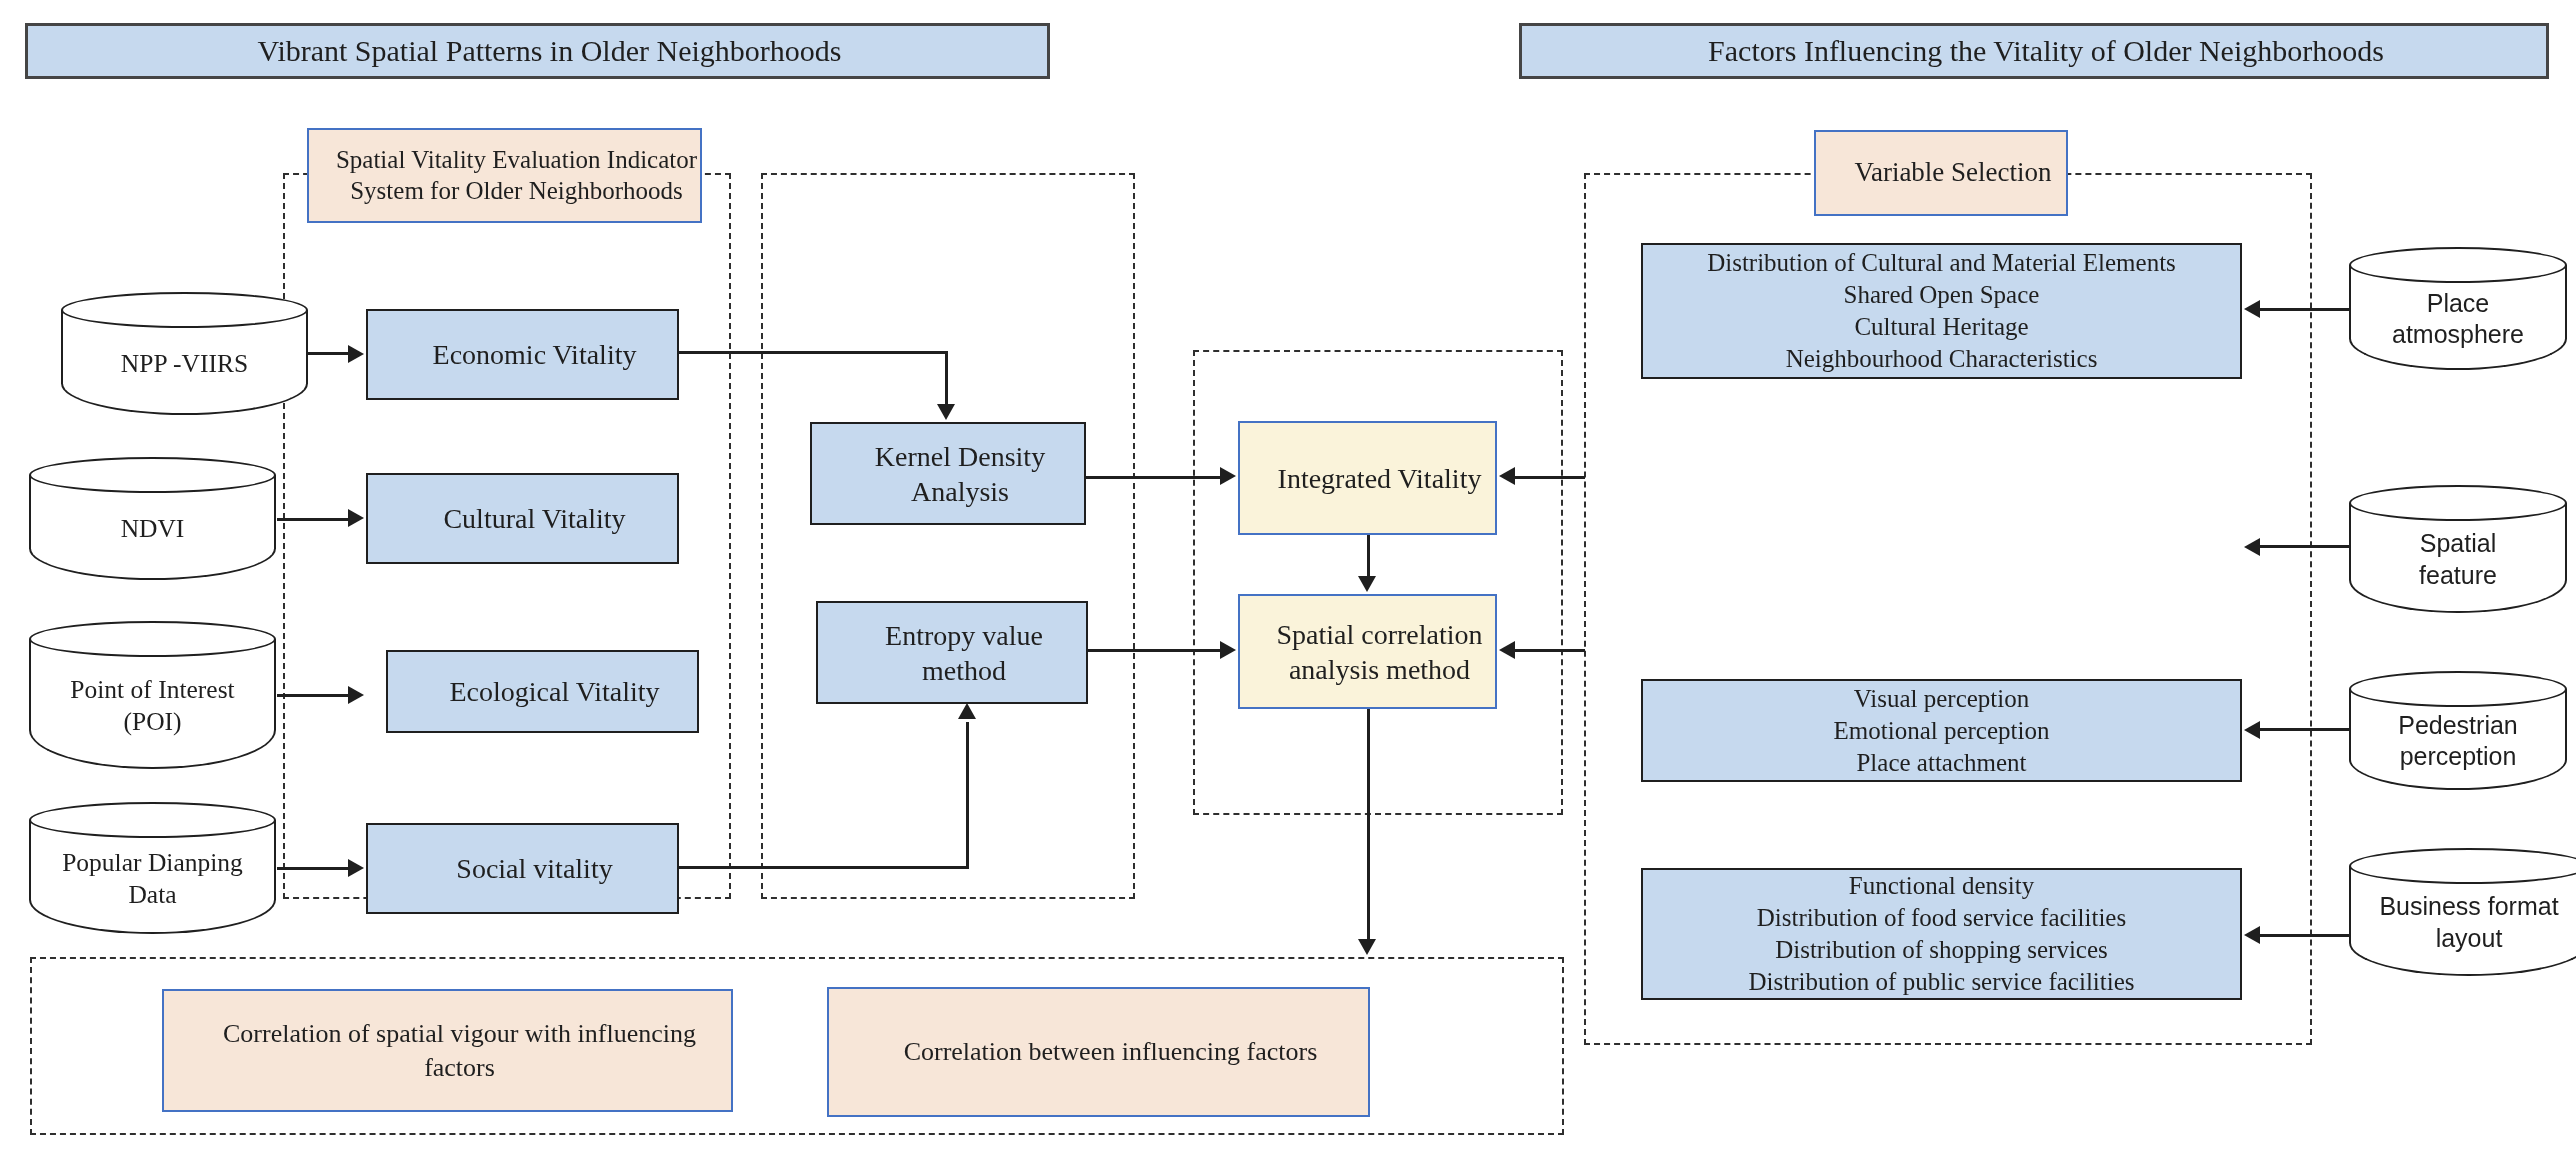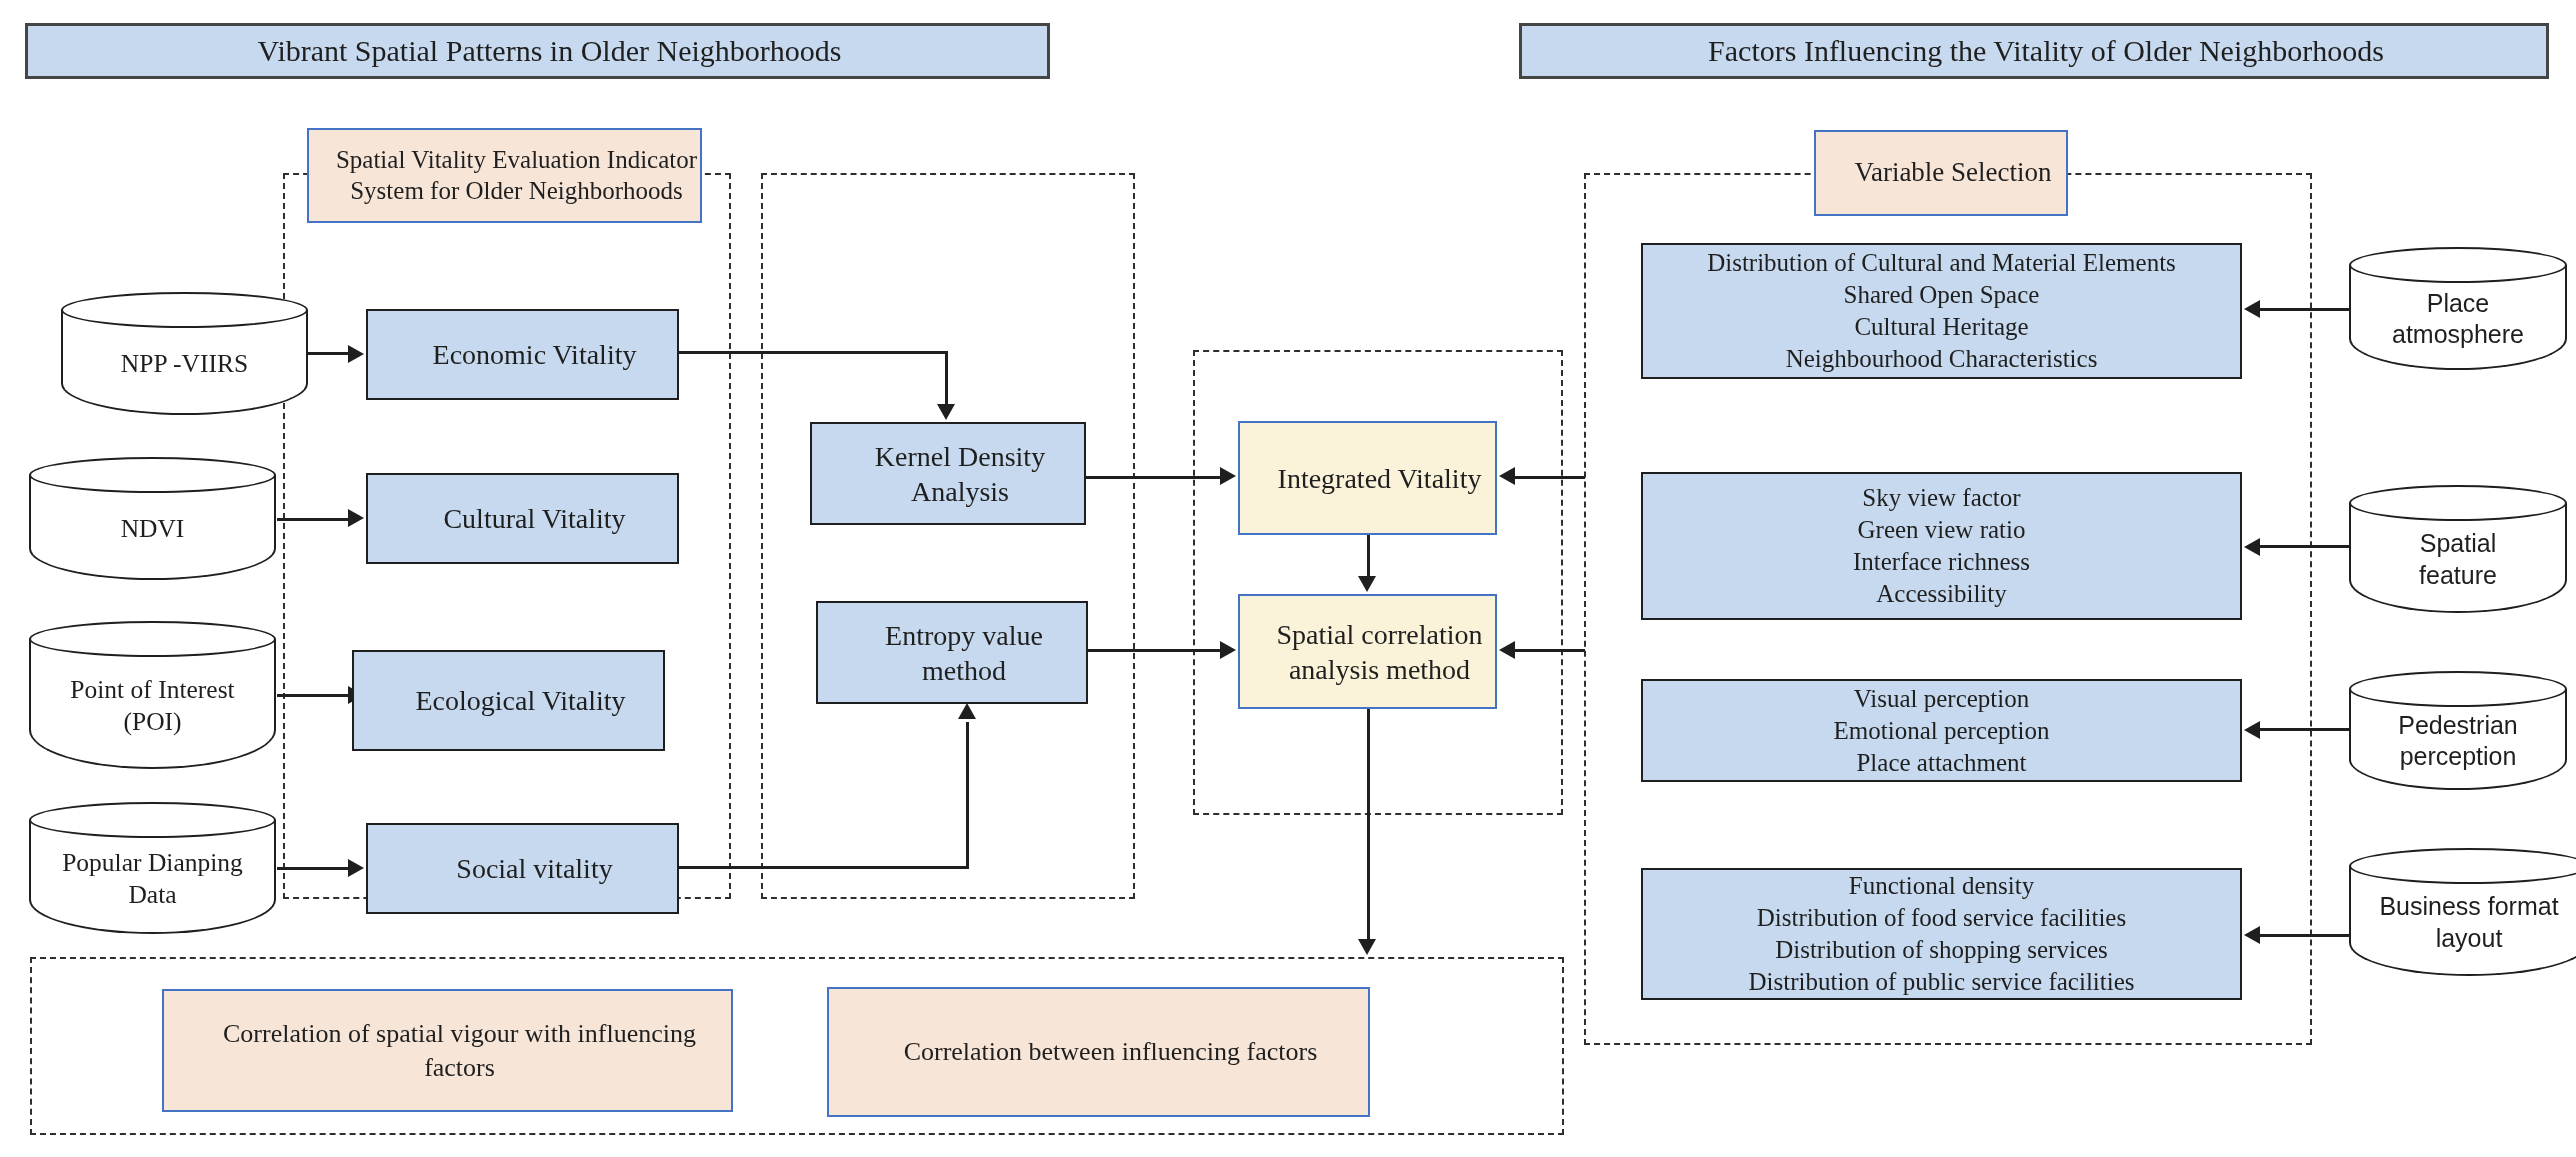--- a/index.html
+++ b/index.html
@@ -69,43 +69,35 @@
     <div class="cyl-label">Point of Interest  (POI)</div>
   </div>
   <div class="cyl" style="left:29px;top:802px;width:247px;height:132px;">
     <div class="cyl-body"></div>
     <div class="cyl-top"></div>
     <div class="cyl-label">Popular Dianping Data</div>
   </div>
 
   <div class="abs ctr bluebox" style="left:366px;top:309px;width:313px;height:91px;">Economic Vitality</div>
   <div class="abs ctr bluebox" style="left:366px;top:473px;width:313px;height:91px;">Cultural Vitality</div>
-  <div class="abs ctr bluebox" style="left:352px;top:650px;width:313px;height:101px;">Ecological Vitality</div>
+  <div class="abs ctr bluebox" style="left:386px;top:650px;width:313px;height:83px;">Ecological Vitality</div>
   <div class="abs ctr bluebox" style="left:366px;top:823px;width:313px;height:91px;">Social vitality</div>
 
   <div class="abs ctr bluebox" style="left:810px;top:422px;width:276px;height:103px;line-height:1.25;">Kernel Density Analysis</div>
   <div class="abs ctr bluebox" style="left:816px;top:601px;width:272px;height:103px;line-height:1.25;">Entropy value method</div>
 
   <div class="abs ctr creambox" style="left:1238px;top:421px;width:259px;height:114px;">Integrated Vitality</div>
   <div class="abs ctr creambox" style="left:1238px;top:594px;width:259px;height:115px;">Spatial correlation analysis method</div>
 
   <div class="abs bluebox" style="left:1641px;top:243px;width:601px;height:136px;">
     <div class="factor-lines">
       <div>Distribution of Cultural and Material Elements</div>
       <div>Shared Open Space</div>
       <div>Cultural Heritage</div>
       <div>Neighbourhood Characteristics</div>
-    </div>
-  </div>
-  <div class="abs bluebox" style="left:1641px;top:472px;width:601px;height:148px;">
-    <div class="factor-lines">
-      <div>Sky view factor</div>
-      <div>Green view ratio</div>
-      <div>Interface richness</div>
-      <div>Accessibility</div>
     </div>
   </div>
   <div class="abs bluebox" style="left:1641px;top:679px;width:601px;height:103px;">
     <div class="factor-lines">
       <div>Visual perception</div>
       <div>Emotional perception</div>
       <div>Place attachment</div>
     </div>
   </div>
   <div class="abs bluebox" style="left:1641px;top:868px;width:601px;height:132px;">

